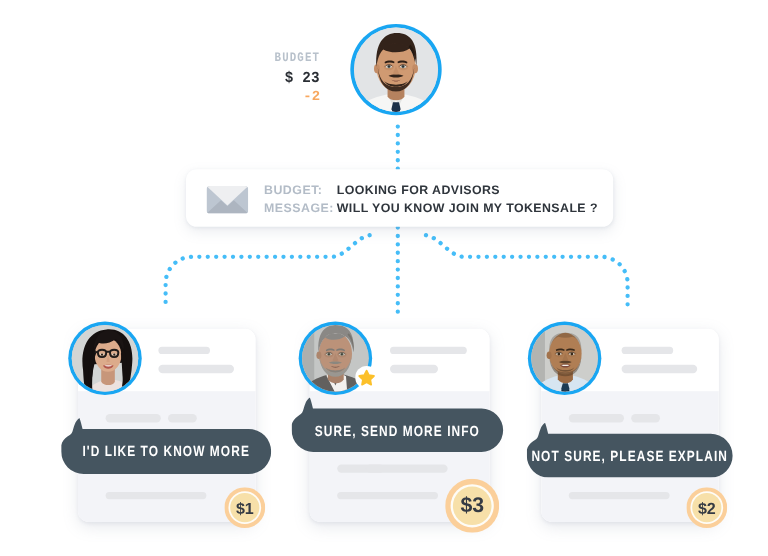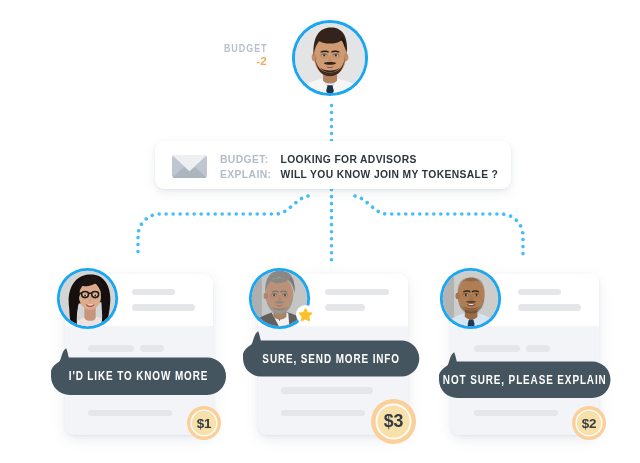--- a/index.html
+++ b/index.html
@@ -4,21 +4,21 @@
 <style>
   html,body{margin:0;padding:0;}
   body{width:640px;height:463px;background:#ffffff;
        font-family:"Liberation Sans",sans-serif;overflow:hidden;
        -webkit-font-smoothing:antialiased;}
   #stage{position:relative;width:640px;height:463px;background:#fff;}
   .abs{position:absolute;}
 
   
   #budget{left:182px;top:41px;width:85px;text-align:right;}
-  #budget > div{display:block;}
+  #budget > div{display:block;font-family:Liberation Mono, monospace;}
   #budget span{display:inline-block;font-weight:bold;transform-origin:100% 50%;}
   #budget .lbl span{font-size:10.8px;letter-spacing:1.15px;color:#b8c1cb;transform:scaleX(.83);}
   #budget .amt span{font-size:12.8px;letter-spacing:.2px;color:#2a2e34;transform:scaleX(.93);}
   #budget .dlt span{font-size:11.6px;letter-spacing:.2px;color:#f8a85f;transform:scaleX(1);}
   #budget .lbl{line-height:12px;height:12px;}
   #budget .amt{line-height:15px;height:15px;margin-top:4px;}
   #budget .dlt{line-height:12px;height:12px;margin-top:1px;}
 
   
   .avatar{position:absolute;}
@@ -62,20 +62,21 @@
   <svg id="dots" viewBox="0 0 640 463">
     <g fill="none" stroke="#45bdf8" stroke-width="3.6" stroke-linecap="round" stroke-dasharray="0.01 7">
       <path d="M331.5 105.5 L331.5 262"></path>
       <path d="M308 196 C296 198 288.5 214 276 214 L160 214 A22 22 0 0 0 138 236 L138 258.5"></path>
       <path d="M355 196 C367 198 374.5 214 387 214 L501 214 A22 22 0 0 1 523 236 L523 258.5"></path>
     </g>
   </svg>
 
   <div class="abs" id="budget">
     <div class="lbl"><span>BUDGET</span></div>
+    <div class="amt"><span>$ 23</span></div>
     <div class="dlt"><span>-2</span></div>
   </div>
 
   <div class="avatar" id="hero-avatar" style="left:291px;top:19px;width:78px;height:78px;">
     <svg width="78" height="78" viewBox="0 0 100 100">
       <defs>
           <clipPath id="heroClip">
             <circle cx="50" cy="50" r="44.9"></circle>
           </clipPath>
         </defs>
@@ -146,21 +147,21 @@
         </g>
       </svg>
     </div>
     <div class="row" style="left:65px;top:8px;">
       <span class="mlabel">BUDGET:</span>
     </div>
     <div class="row" style="left:125.6px;top:8px;text-align:right;">
       <span class="mvalue">LOOKING FOR ADVISORS</span>
     </div>
     <div class="row" style="left:65px;top:23px;">
-      <span class="mlabel">EXPLAIN:</span>
+      <span class="mlabel">MESSAGE:</span>
     </div>
     <div class="row" style="left:125.6px;top:23px;">
       <span class="mvalue">WILL YOU KNOW JOIN MY TOKENSALE ?</span>
     </div>
   </div>
 
   <div id="cards-layer">
       <div class="card" style="left: 65px; top: 274px; width: 148px; height: 161px;">
         <div class="top" style="height:51.5px"></div>
     <div class="bot" style="top:51.5px"></div>

